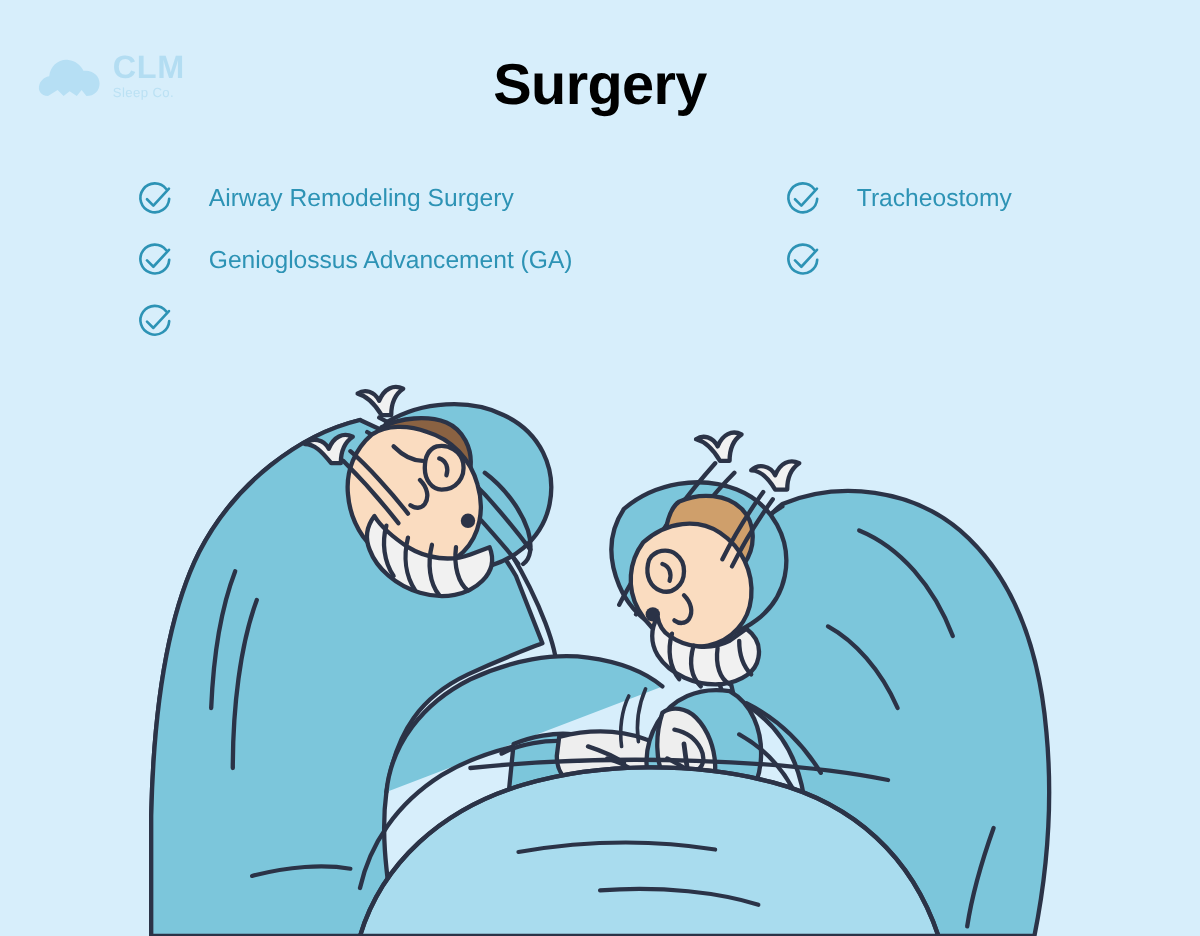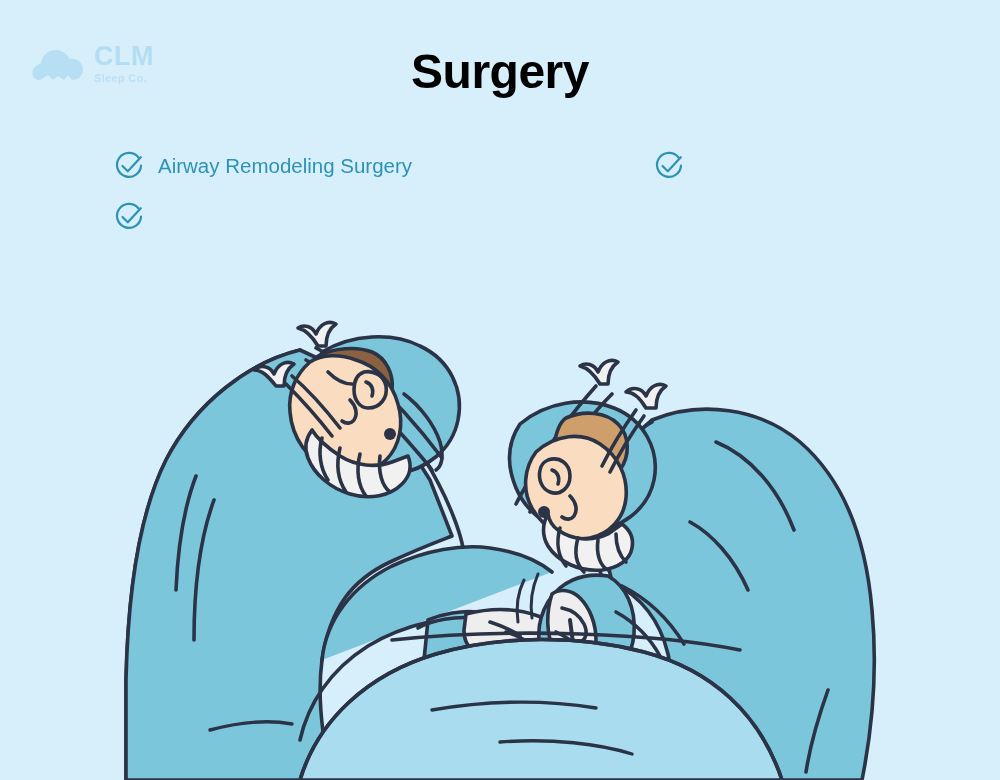--- a/index.html
+++ b/index.html
@@ -47,21 +47,21 @@
     padding-top: 2px;
   }
   .logo-title {
     font-size: 27px;
     font-weight: bold;
     color: #b3ddf2;
     letter-spacing: 0.5px;
   }
   .logo-sub {
     font-size: 11px;
-    font-weight: bold;
+    font-weight: normal;
     color: #bbe1f4;
     letter-spacing: 0.3px;
     margin-top: 3px;
   }
 
   
   .page-title {
     position: absolute;
     left: 0;
     top: 44px;
@@ -80,21 +80,21 @@
     top: 140px;
     width: 830px;
     display: grid;
     grid-template-columns: 540px 290px;
     grid-auto-rows: 51px;
     align-items: center;
   }
   .check-item {
     display: flex;
     align-items: center;
-    gap: 12px;
+    gap: 28px;
     height: 44px;
   }
   .check-icon {
     width: 34px;
     height: 34px;
     flex: 0 0 auto;
     display: block;
   }
   .check-label {
     font-size: 20.5px;
@@ -134,21 +134,35 @@
   <div class="checklist">
 
     <div class="check-item">
       <svg class="check-icon" viewBox="0 0 34 34">
         <path d="M26.5 8.5 A12 12 0 1 0 29 16.6" fill="none" stroke="#2d93b5" stroke-width="2.2" stroke-linecap="round"></path>
         <path d="M10.5 17 L15.8 22.3 L28.8 8.2" fill="none" stroke="#2d93b5" stroke-width="2.2" stroke-linecap="round" stroke-linejoin="round"></path>
       </svg>
       <span class="check-label">Airway Remodeling Surgery</span>
     </div>
 
-
+    <div class="check-item">
+      <svg class="check-icon" viewBox="0 0 34 34">
+        <path d="M26.5 8.5 A12 12 0 1 0 29 16.6" fill="none" stroke="#2d93b5" stroke-width="2.2" stroke-linecap="round"></path>
+        <path d="M10.5 17 L15.8 22.3 L28.8 8.2" fill="none" stroke="#2d93b5" stroke-width="2.2" stroke-linecap="round" stroke-linejoin="round"></path>
+      </svg>
+      <span class="check-label">Tracheostomy</span>
+    </div>
+
+    <div class="check-item">
+      <svg class="check-icon" viewBox="0 0 34 34">
+        <path d="M26.5 8.5 A12 12 0 1 0 29 16.6" fill="none" stroke="#2d93b5" stroke-width="2.2" stroke-linecap="round"></path>
+        <path d="M10.5 17 L15.8 22.3 L28.8 8.2" fill="none" stroke="#2d93b5" stroke-width="2.2" stroke-linecap="round" stroke-linejoin="round"></path>
+      </svg>
+      <span class="check-label">Genioglossus Advancement (GA)</span>
+    </div>
 
 
     <div class="check-item">
       <svg class="check-icon" viewBox="0 0 34 34">
         <path d="M26.5 8.5 A12 12 0 1 0 29 16.6" fill="none" stroke="#2d93b5" stroke-width="2.2" stroke-linecap="round"></path>
         <path d="M10.5 17 L15.8 22.3 L28.8 8.2" fill="none" stroke="#2d93b5" stroke-width="2.2" stroke-linecap="round" stroke-linejoin="round"></path>
       </svg>
     </div>
 
     <div class="check-item">

